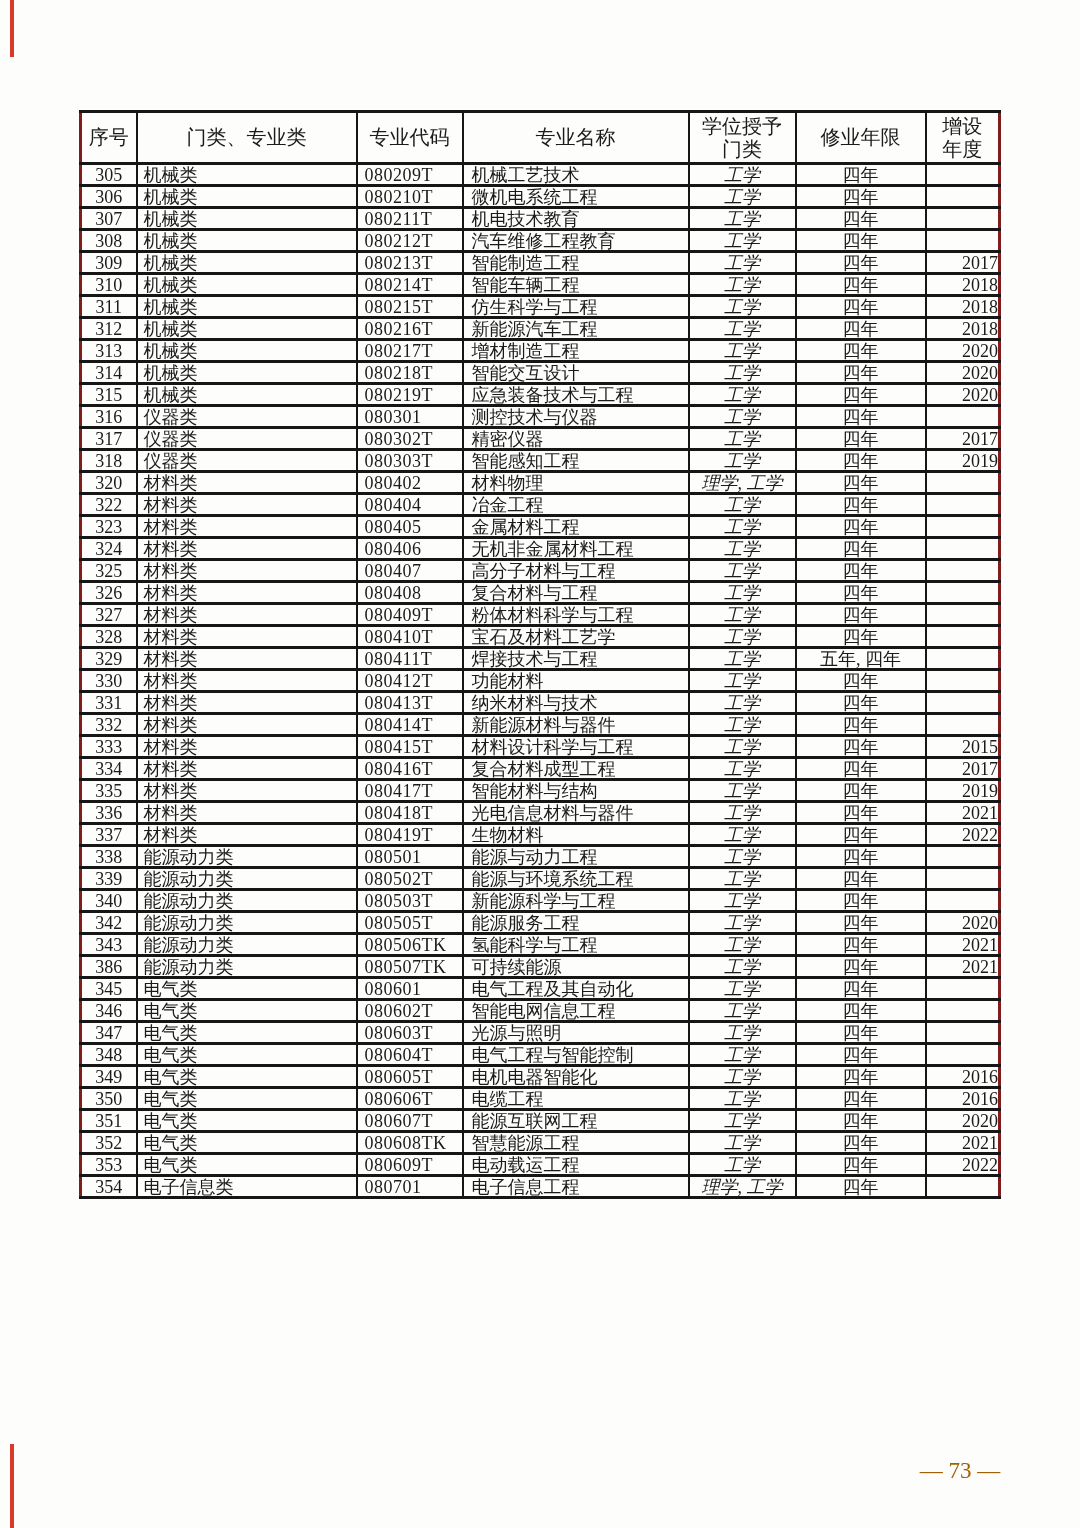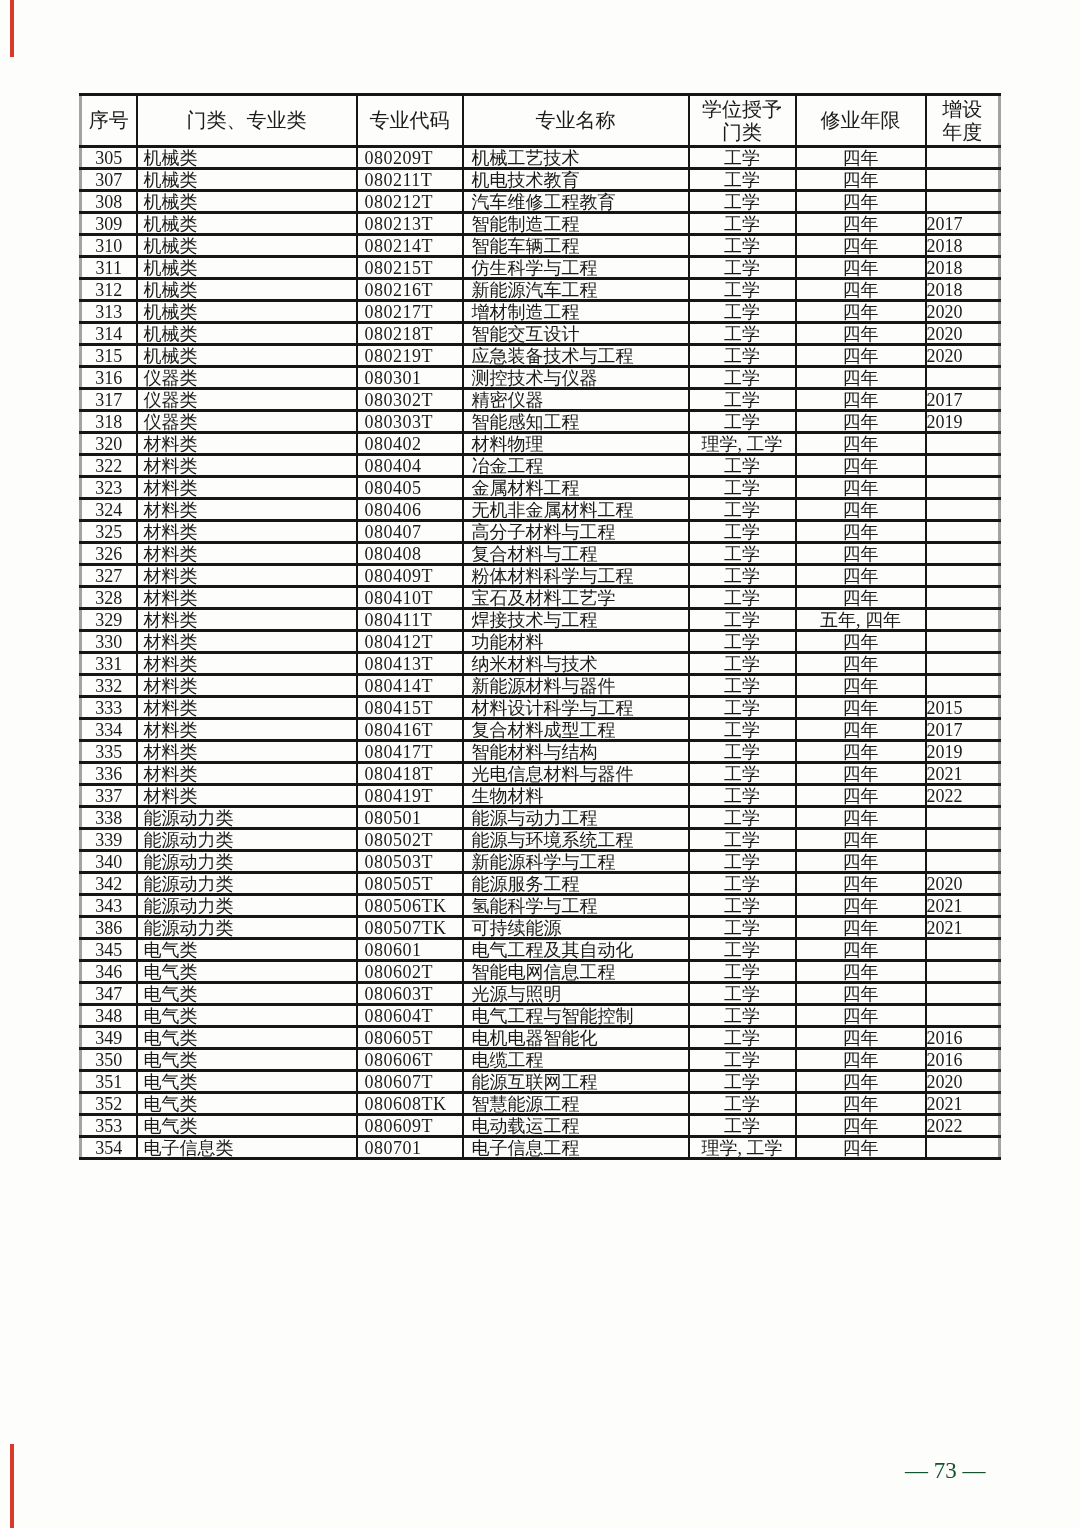--- a/index.html
+++ b/index.html
@@ -20,25 +20,25 @@
     left: 10px;
     width: 4px;
     background: #d93a2c;
   }
   #red-mark-top { top: 0; height: 57px; }
   #red-mark-bottom { top: 1444px; height: 84px; }
 
   table.doc-table {
     position: absolute;
     left: 79px;
-    top: 93px;
+    top: 110px;
     width: 921px;
     border-collapse: collapse;
     table-layout: fixed;
-    border: 3px solid #a3a3a3;
+    border: 3px solid #7f1d1d;
   }
   .doc-table col.c0 { width: 56px; }
   .doc-table col.c1 { width: 220px; }
   .doc-table col.c2 { width: 106px; }
   .doc-table col.c3 { width: 226px; }
   .doc-table col.c4 { width: 107px; }
   .doc-table col.c5 { width: 130px; }
   .doc-table col.c6 { width: 74px; }
 
   .doc-table th, .doc-table td {
@@ -60,31 +60,32 @@
   }
   .doc-table tbody tr { height: 22px; }
   .doc-table td {
     font-size: 18px;
     line-height: 1;
   }
   .doc-table td.c0 { text-align: center; }
   .doc-table td.c1 { text-align: left; padding-left: 6px; }
   .doc-table td.c2 { text-align: left; padding-left: 7px; letter-spacing: 0.5px; }
   .doc-table td.c3 { text-align: left; padding-left: 8px; }
-  .doc-table td.c4 { text-align: center; }
+  .doc-table td.c4 { text-align: center; font-style: italic; }
   .doc-table td.c5 { text-align: center; }
-  .doc-table td.c6 { text-align: left; margin-left: 8px; }
+  .doc-table td.c6 { text-align: right; margin-left: 8px; }
 
   #page-number {
     position: absolute;
     top: 1458px;
     left: 905px;
     width: 110px;
+    text-align: center;
     font-size: 23px;
-    color: #14532d;
+    color: #a16207;
   }
 </style>
 </head>
 <body>
 
 <div id="red-mark-top" class="red-mark"></div>
 <div id="red-mark-bottom" class="red-mark"></div>
 
 <table class="doc-table">
   <colgroup>
@@ -111,20 +112,29 @@
       <tr>
         <td class="c0">305</td>
         <td class="c1">机械类</td>
         <td class="c2">080209T</td>
         <td class="c3">机械工艺技术</td>
         <td class="c4">工学</td>
         <td class="c5">四年</td>
         <td class="c6"></td>
       </tr>
       <tr>
+        <td class="c0">306</td>
+        <td class="c1">机械类</td>
+        <td class="c2">080210T</td>
+        <td class="c3">微机电系统工程</td>
+        <td class="c4">工学</td>
+        <td class="c5">四年</td>
+        <td class="c6"></td>
+      </tr>
+      <tr>
         <td class="c0">307</td>
         <td class="c1">机械类</td>
         <td class="c2">080211T</td>
         <td class="c3">机电技术教育</td>
         <td class="c4">工学</td>
         <td class="c5">四年</td>
         <td class="c6"></td>
       </tr>
       <tr>
         <td class="c0">308</td>

